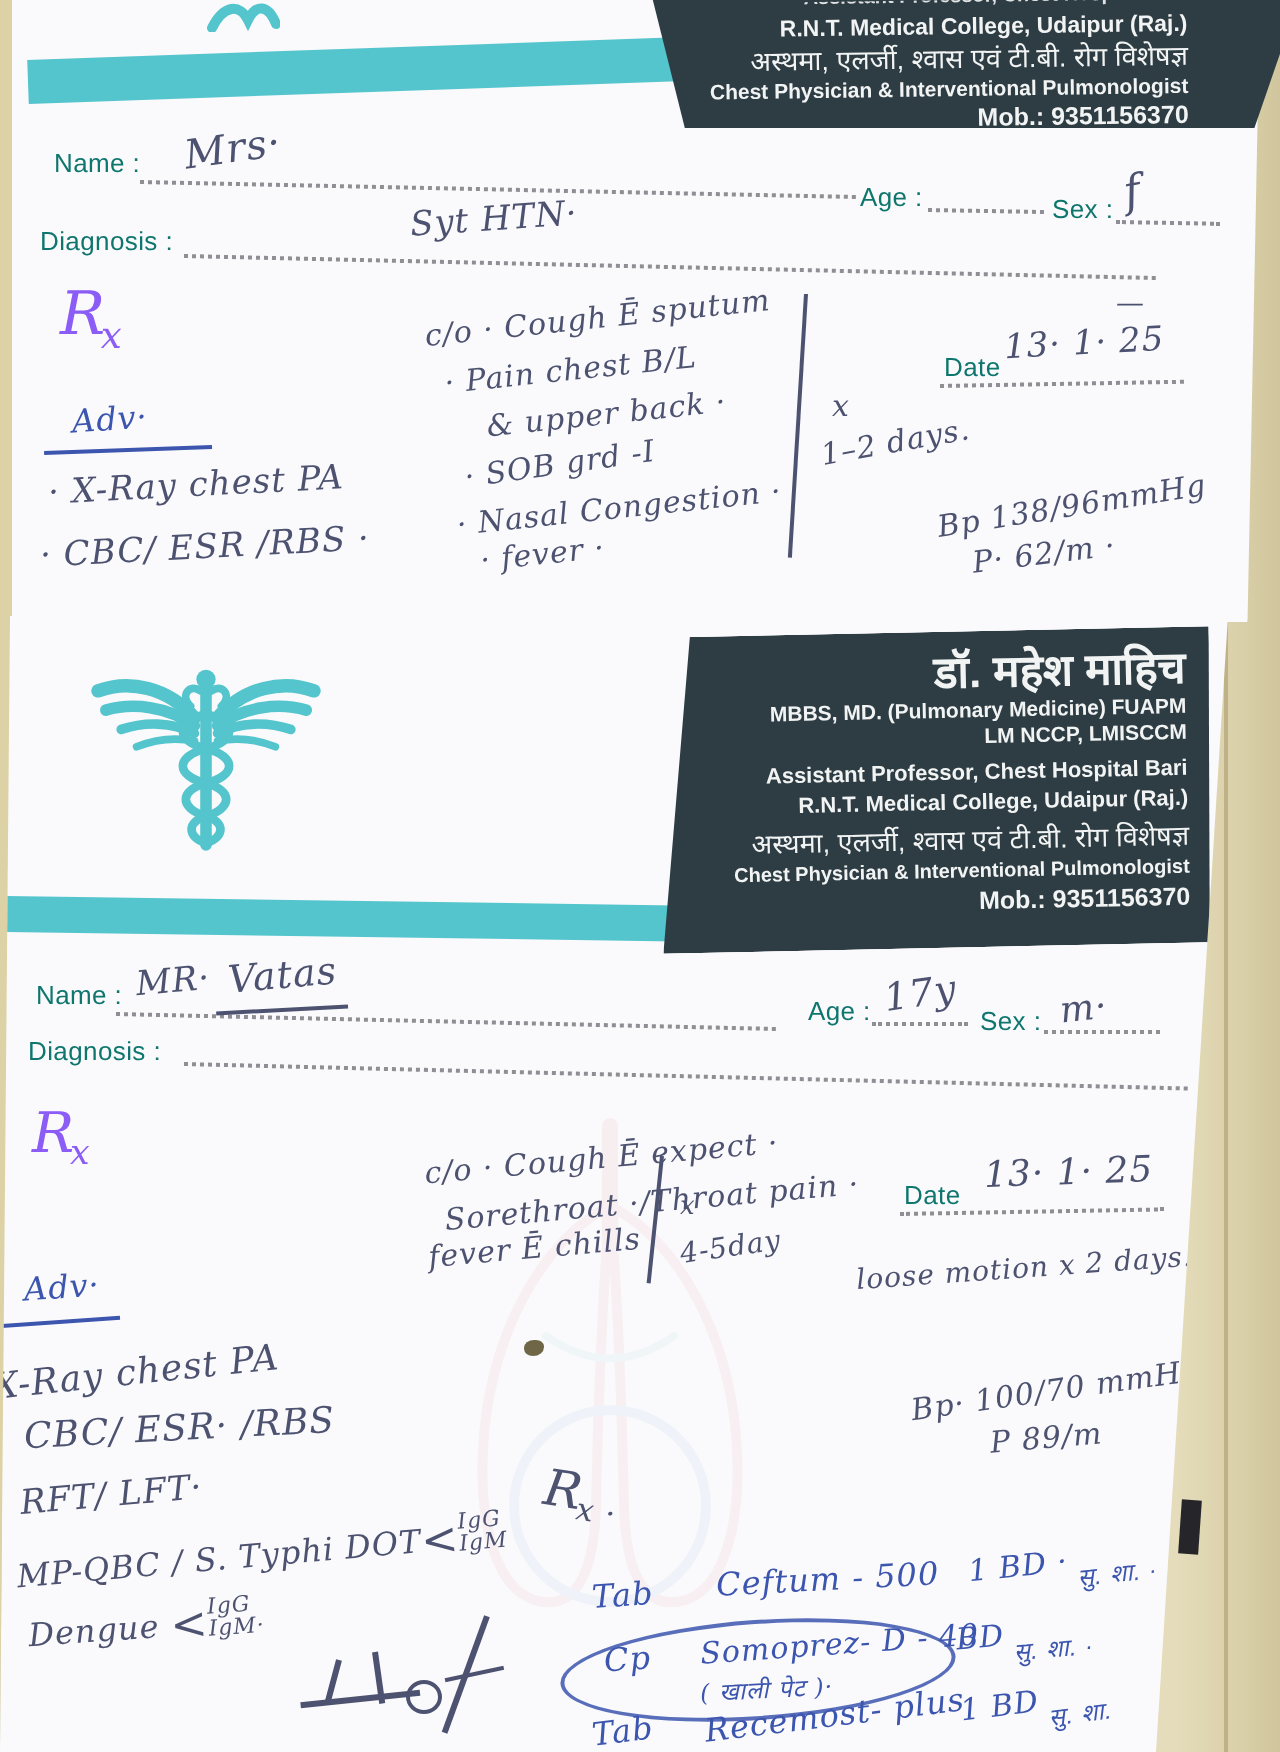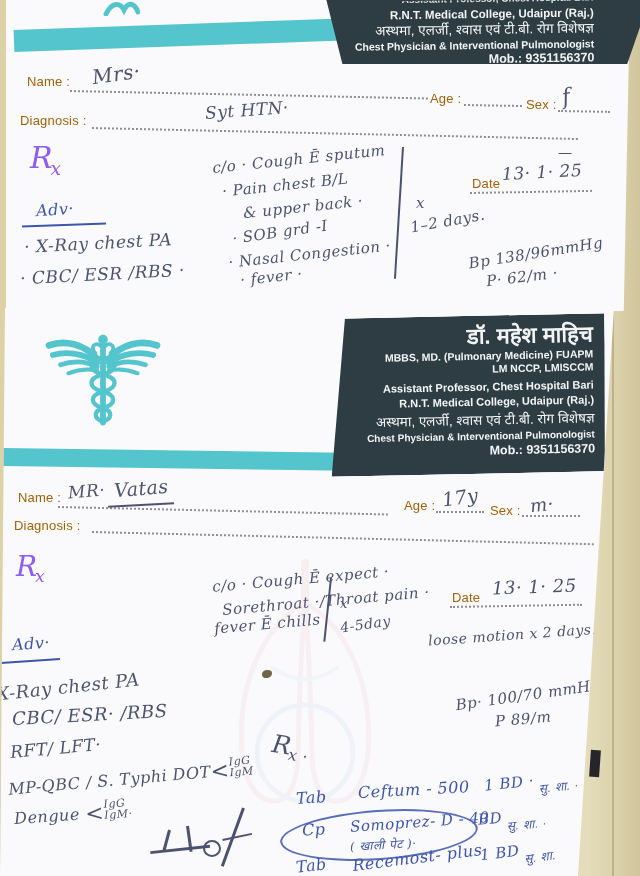--- a/index.html
+++ b/index.html
@@ -19,21 +19,21 @@
   .blk{position:absolute;background:#2e3d44;color:#f2f4f4;text-align:right;z-index:4;}
   .b1{left:320px;top:0;width:320px;height:64px;padding-right:0;
       clip-path:polygon(2% 0,100% 0,100% 42%,96% 100%,7% 100%);}
   .b1 .inner{padding-right:46px;transform:rotate(-0.8deg);}
   .b2{left:330px;top:8px;width:276px;height:158px;
       clip-path:polygon(6% 0,100% 0,99% 100%,0 100%);transform:rotate(-1.2deg);}
   .b2 .inner{padding:8px 12px 0 0;}
   .bl{font-weight:bold;white-space:nowrap;}
   .clipline{height:7px;overflow:hidden;}
   .clipline span{display:block;margin-top:-7px;font-size:10px;font-weight:bold;color:#dfe3e3;}
-  .lbl{position:absolute;font-size:13px;color:#a16207;white-space:nowrap;letter-spacing:.2px;}
+  .lbl{position:absolute;font-size:13px;color:#0f766e;white-space:nowrap;letter-spacing:.2px;}
   .dots{position:absolute;height:0;border-bottom:2px dotted #8e8e94;transform-origin:left center;}
   .hw{position:absolute;font-family:"DejaVu Serif","Liberation Serif",serif;font-style:italic;
       color:#4d5270;white-space:nowrap;letter-spacing:.5px;}
   .hwb{color:#3c55ae;}
   .stroke{position:absolute;background:#4d5270;transform-origin:center top;}
   .rx{position:absolute;font-family:"DejaVu Serif",serif;font-style:italic;color:#8b5cf6;}
   .rx .sub{font-size:.62em;position:relative;top:.35em;left:-.12em;}
   .freq{font-size:12px;position:relative;top:8px;left:4px;font-family:"Liberation Sans",sans-serif;}
   .stack{display:inline-block;vertical-align:middle;font-size:11px;line-height:11px;font-style:italic;
          position:relative;top:-4px;}

